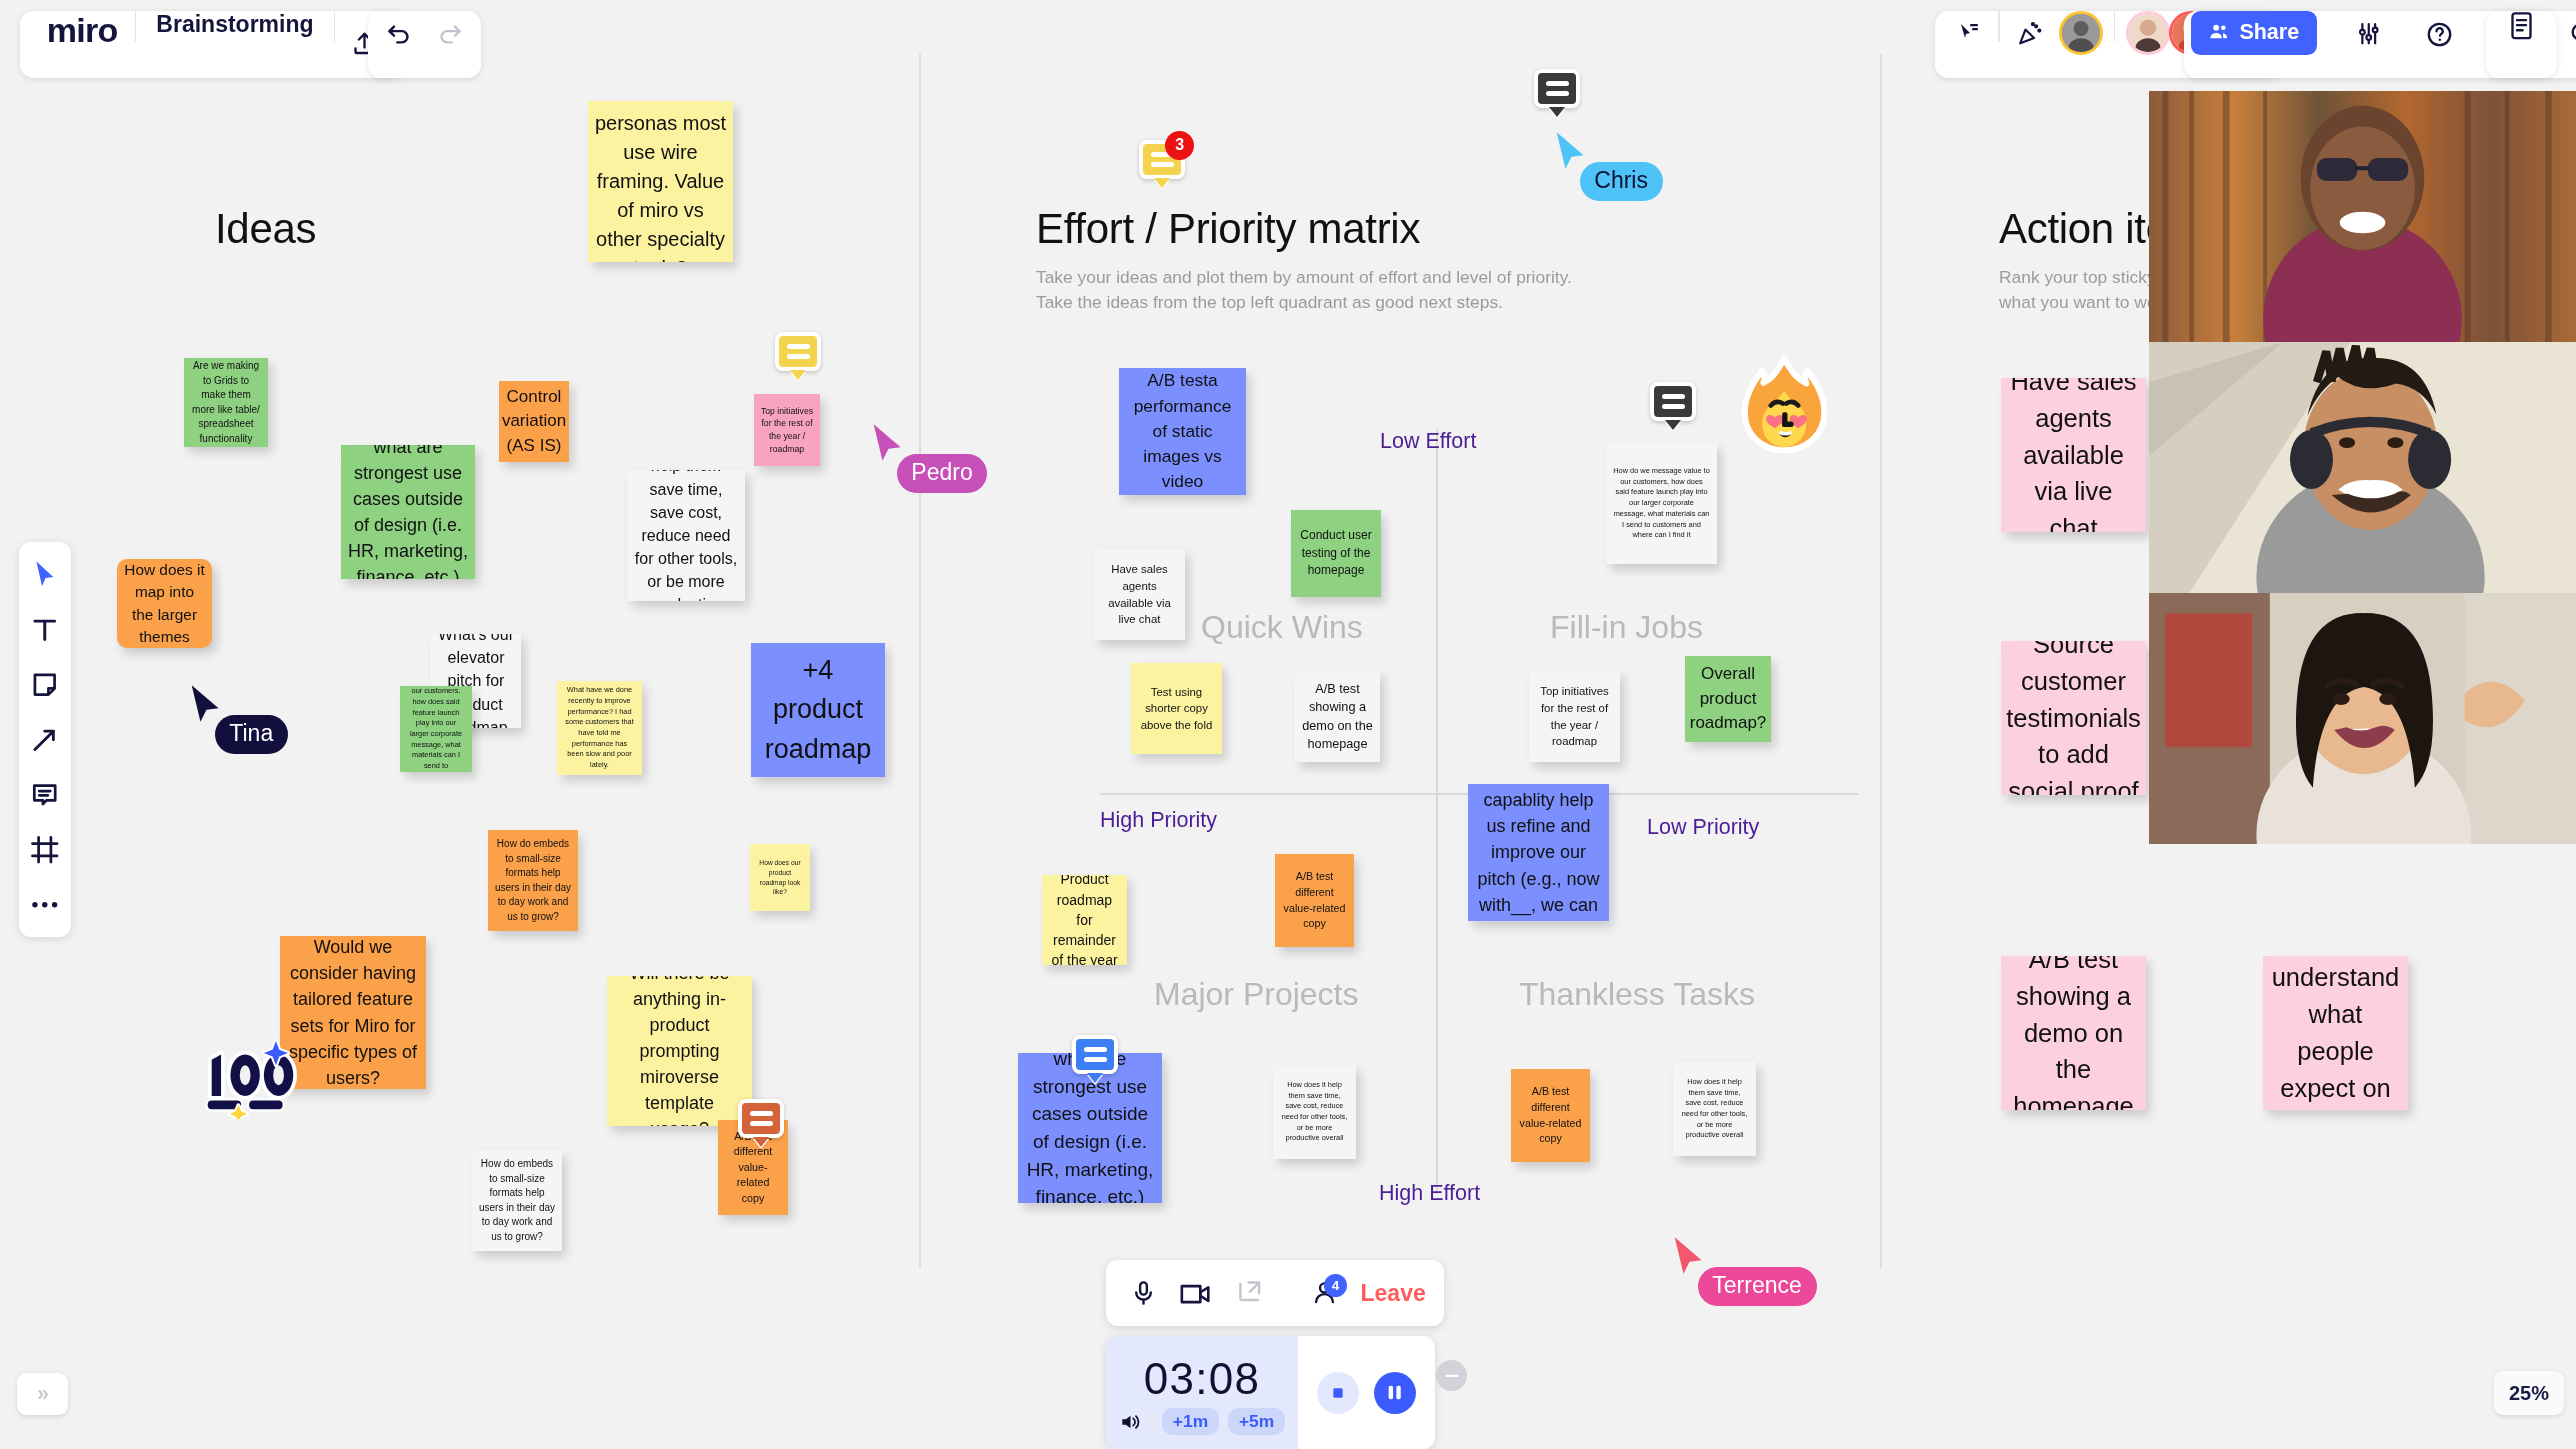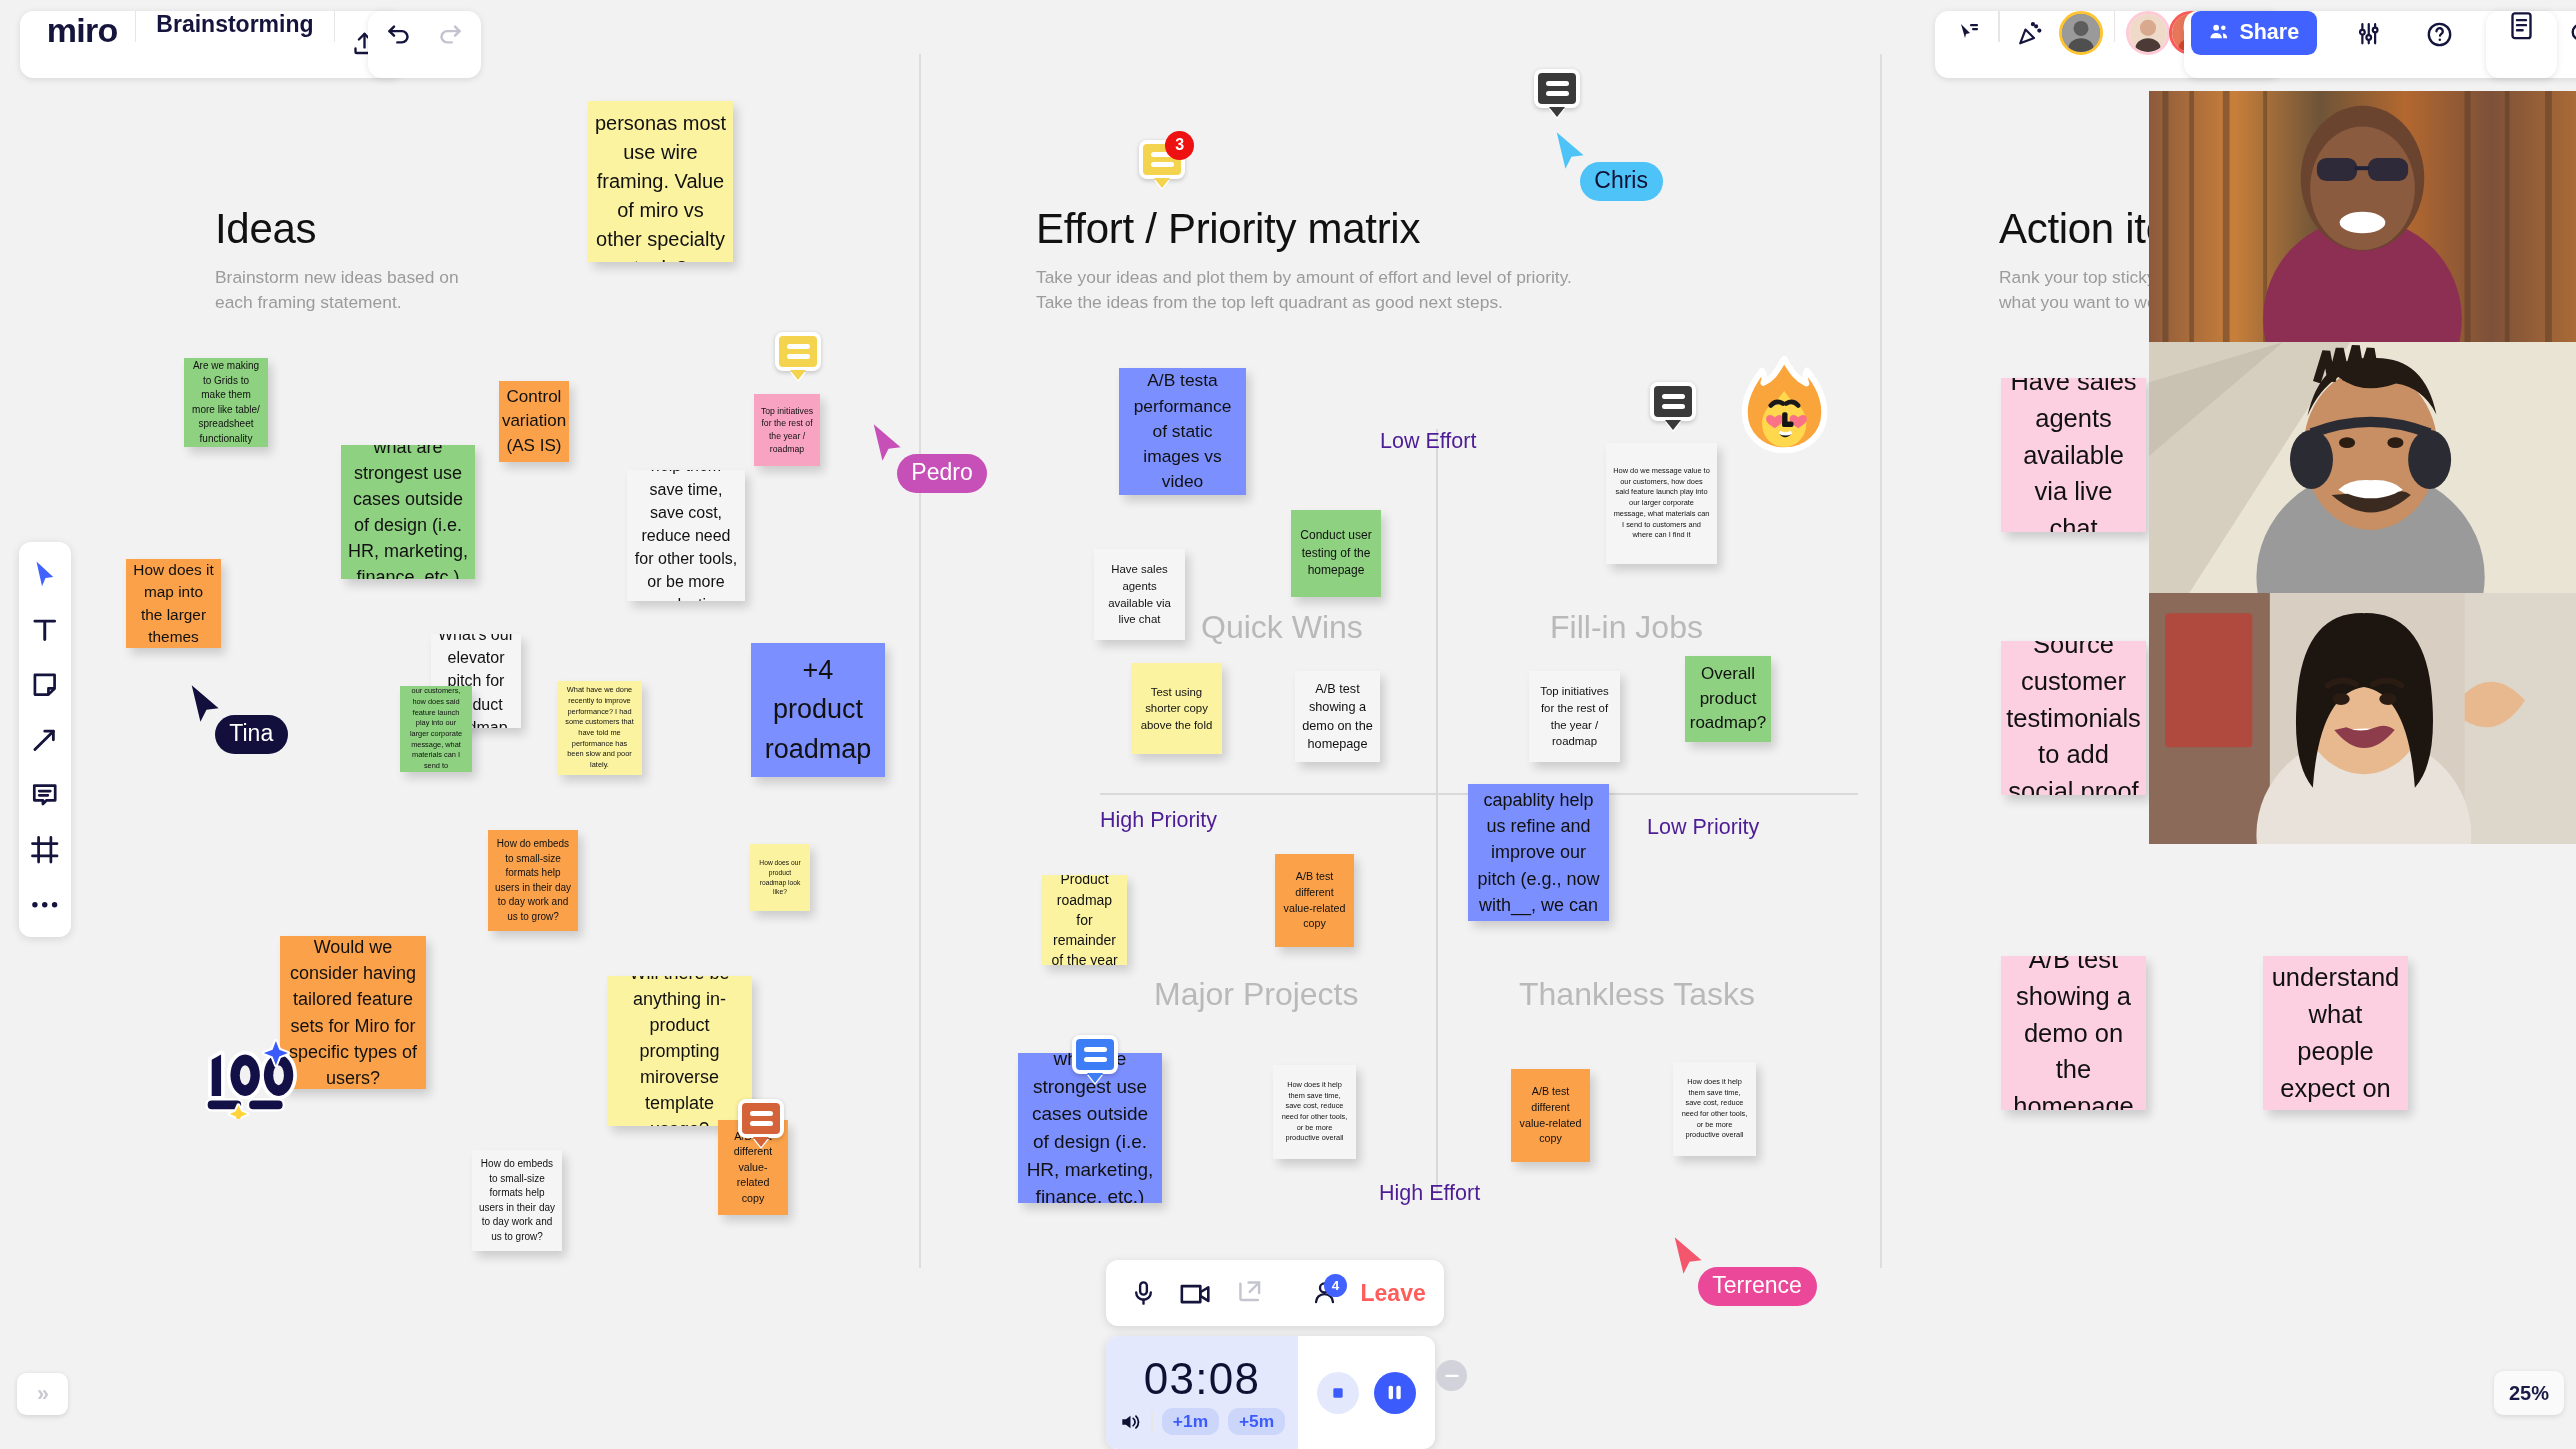--- a/index.html
+++ b/index.html
@@ -204,22 +204,20 @@
 <body>
 
 <div id="app">
 
   <div id="canvas">
 
     <div class="frame-divider" style="left:919px; top:54px; height:1214px;"></div>
     <div class="frame-divider" style="left:1880px; top:54px; height:1214px;"></div>
 
     <div class="sec-title" style="left:215px; top:205px;">Ideas</div>
-    <div class="sec-sub" style="left:215px; top:265px; width:309px;">Brainstorm new ideas based on
-each framing statement.</div>
 
     <div class="sec-title" style="left:1036px; top:205px;">Effort / Priority matrix</div>
     <div class="sec-sub" style="left:1036px; top:265px; width:537px;">Take your ideas and plot them by amount of effort and level of priority.
 Take the ideas from the top left quadrant as good next steps.</div>
 
     <div class="sec-title" style="left:1999px; top:205px;">Action items</div>
     <div class="sec-sub" style="left:1999px; top:265px; width:496px;">Rank your top sticky notes and decide
 what you want to work on next.</div>
 
     <div class="q-line" style="left:1436px; top:429px; width:2px; height:765px;"></div>
@@ -247,21 +245,21 @@
         </div>
         <div class="sticky" style="left: 754px; top: 394px; width: 66px; height: 72px; background: rgb(249, 163, 194); font-size: 8.7px;">
           <span>Top initiatives for the rest of the year / roadmap</span>
         </div>
         <div class="sticky" style="left: 341px; top: 445px; width: 134px; height: 134px; background: rgb(142, 209, 128); font-size: 18px;">
           <span>what are strongest use cases outside of design (i.e. HR, marketing, finance, etc.)</span>
         </div>
         <div class="sticky" style="left: 627px; top: 470px; width: 118px; height: 131px; background: rgb(245, 245, 245); font-size: 16px;">
           <span>How does it help them save time, save cost, reduce need for other tools, or be more productive overall</span>
         </div>
-        <div class="sticky" style="left: 126px; top: 559px; width: 95px; height: 89px; background: rgb(250, 161, 74); font-size: 15.4px;">
+        <div class="sticky" style="left: 117px; top: 559px; width: 95px; height: 89px; background: rgb(250, 161, 74); font-size: 15.4px; border-radius: 10px;">
           <span>How does it map into the larger themes</span>
         </div>
         <div class="sticky" style="left: 431px; top: 634px; width: 90px; height: 94px; background: rgb(245, 245, 245); font-size: 16px;">
           <span>What's our elevator pitch for product roadmap</span>
         </div>
         <div class="sticky" style="left: 400px; top: 686px; width: 72px; height: 86px; background: rgb(142, 209, 128); font-size: 7.4px;">
           <span>How do we message value to our customers, how does said feature launch play into our larger corporate message, what materials can I send to customers and where can I find it</span>
         </div>
         <div class="sticky" style="left: 557px; top: 681px; width: 85px; height: 94px; background: rgb(252, 243, 160); font-size: 7.4px;">
           <span>What have we done recently to improve performance? I had some customers that have told me performance has been slow and poor lately.</span>

